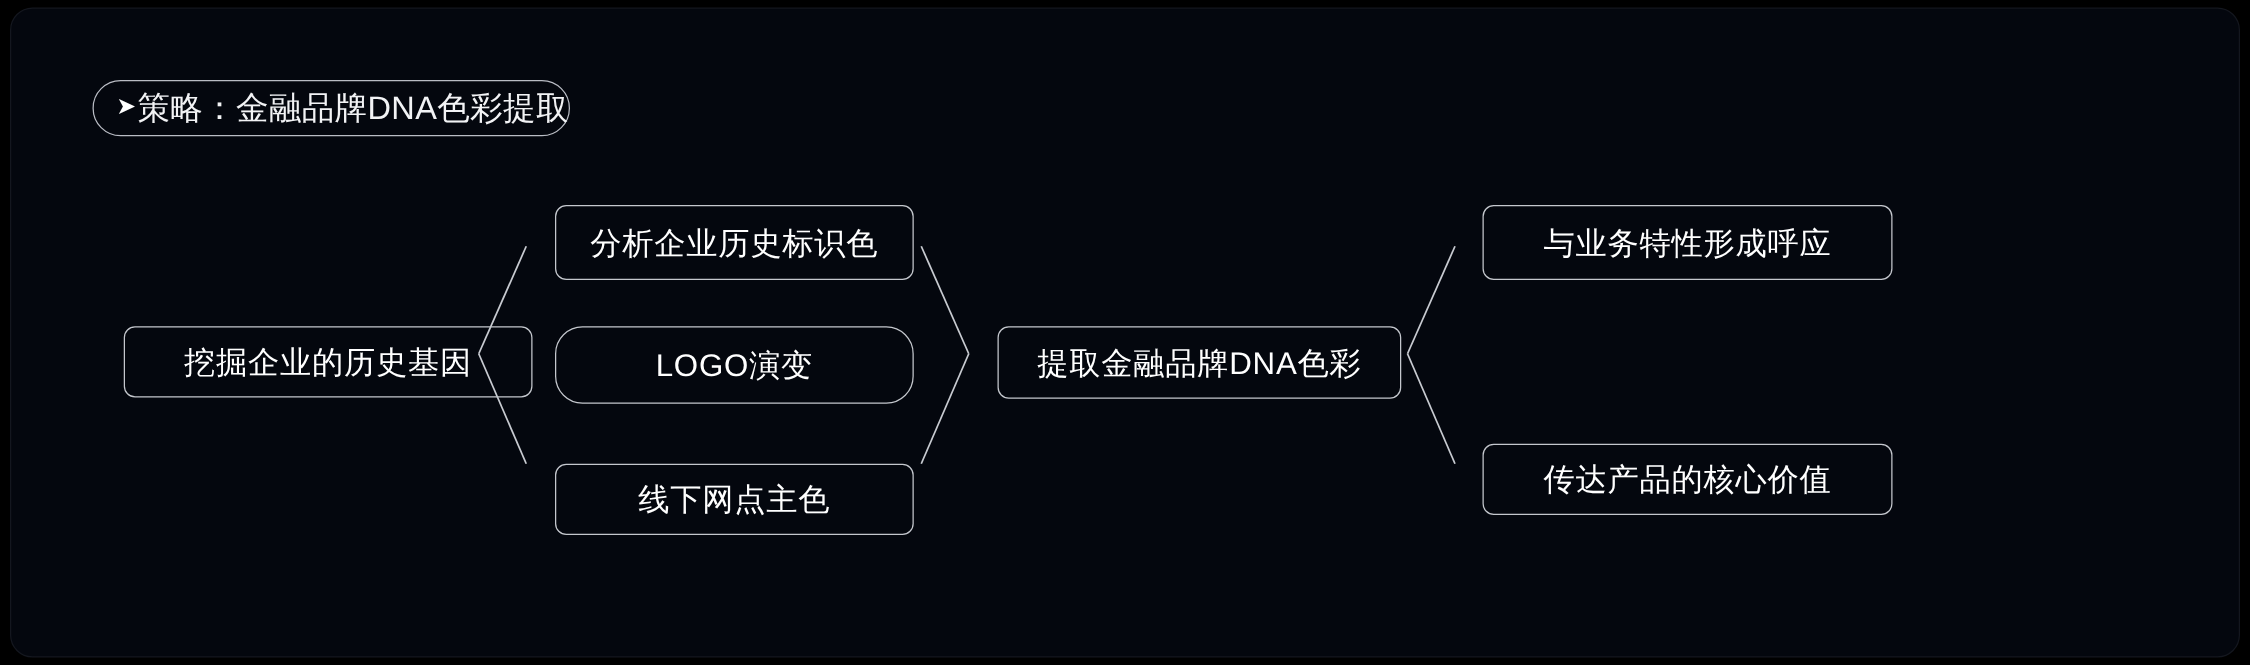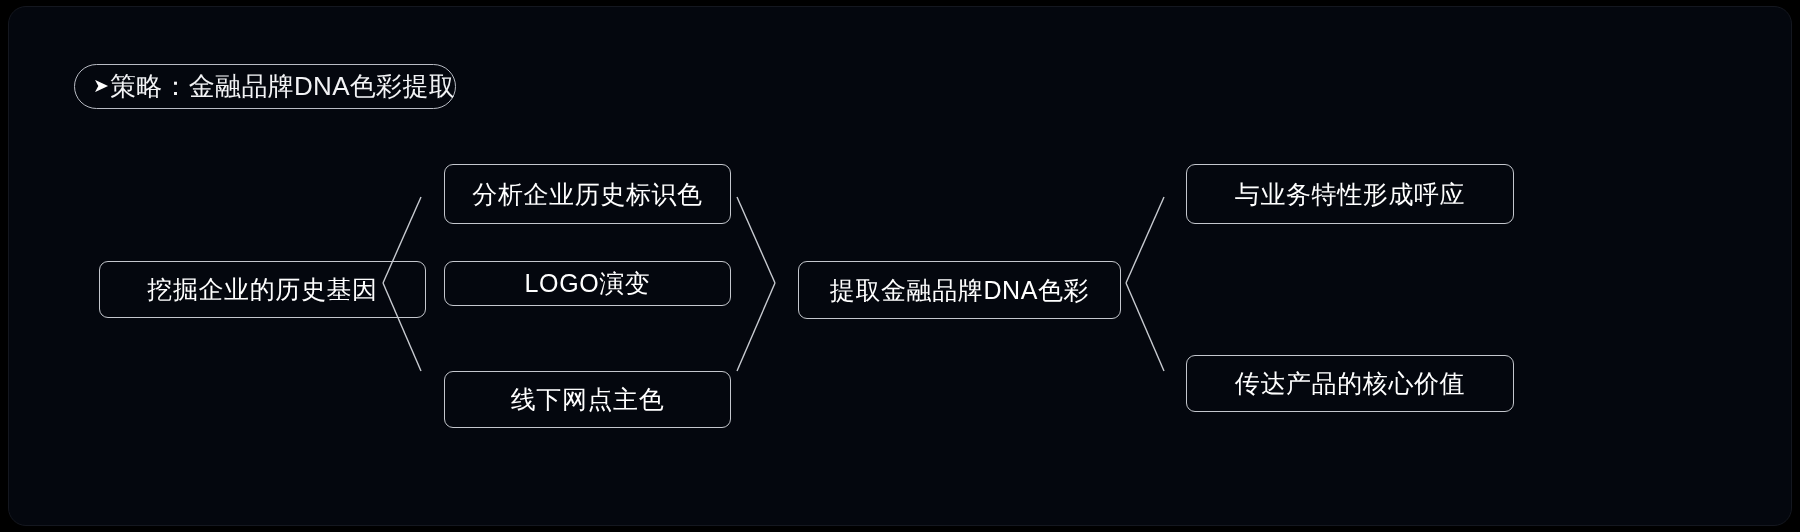--- a/index.html
+++ b/index.html
@@ -95,21 +95,22 @@
   #node-mid-1 {
     left: 435px;
     top: 157px;
     width: 287px;
     height: 60px;
   }
   #node-mid-2 {
     left: 435px;
     top: 254px;
     width: 287px;
-    height: 45px;
+    height: 62px;
+    border-radius: 22px;
   }
   #node-mid-3 {
     left: 435px;
     top: 364px;
     width: 287px;
     height: 57px;
   }
 
   
   #node-center {

